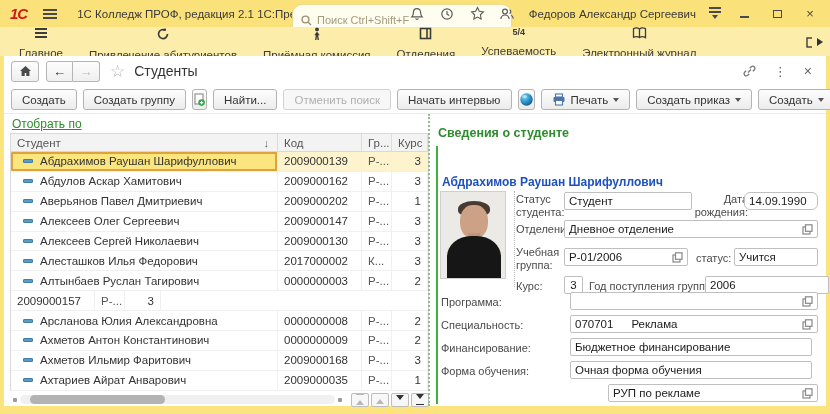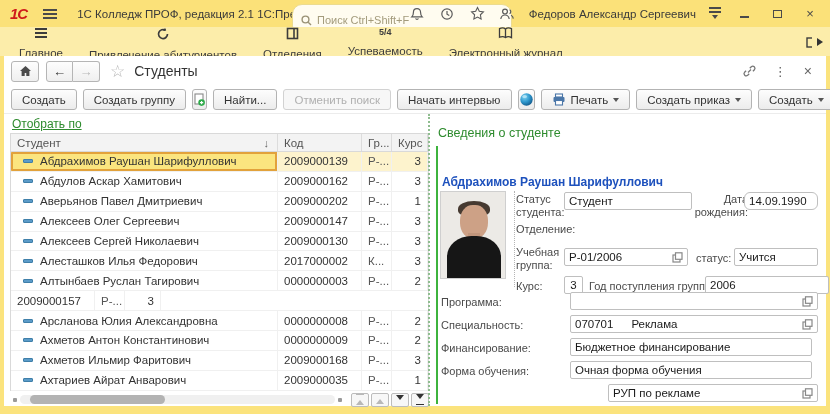--- a/index.html
+++ b/index.html
@@ -87,21 +87,21 @@
   .nbtn { width:18px; height:14px; border:1px solid #bcbcbc; border-radius:2px; background:#f7f7f7; display:flex; flex-direction:column; align-items:center; justify-content:center; cursor:pointer; }
   .t-up { width:0; height:0; border:4px solid transparent; border-bottom:5px solid #b8b8b8; margin-bottom:2px;}
   .t-dn { width:0; height:0; border:4px solid transparent; border-top:5px solid #333; margin-top:2px;}
   .nbar-top { width:8px; height:1.6px; background:#b8b8b8; margin-bottom:1px; }
   .nbar-bot { width:8px; height:1.6px; background:#333; margin-top:1px; }
 
   .splitter { position:absolute; left:424px; top:58px; height:292px; border-left:2px dotted #8fbd8f; }
 
   
   .rpane { position:absolute; left:428px; top:58px; width:394px; height:292px; }
-  .rp-head { position:absolute; left:6px; top:12px; font-size:12.5px; font-weight:normal; color:#2e8b2e; }
+  .rp-head { position:absolute; left:6px; top:12px; font-size:12.5px; font-weight:bold; color:#2e8b2e; }
   .group { position:absolute; left:4px; top:32px; width:386px; height:258px; border-left:2px solid #3db33d; }
   .grp-btns { position:absolute; left:4px; top:2px; display:flex; gap:9px; }
   .grp-btns .btn { height:20px; font-size:11px; }
   .stud-name { position:absolute; left:4px; top:29px; font-size:12px; font-weight:bold; color:#1d51bd; }
 
   .photo { position:absolute; left:2px; top:45px; width:66px; height:88px; background:#eceae6; border:1px solid #cfcfcf; overflow:hidden; }
   .ph-head { position:absolute; left:19px; top:13px; width:28px; height:34px; background:#cda186; border-radius:45% 45% 48% 48%; }
   .ph-hair { position:absolute; left:17px; top:9px; width:32px; height:16px; background:#463a31; border-radius:50% 50% 40% 40%; }
   .ph-body { position:absolute; left:6px; top:44px; width:54px; height:46px; background:#161616; border-radius:45% 45% 0 0; }
   .ph-neck { position:absolute; left:27px; top:41px; width:12px; height:8px; background:#c0957b; }
@@ -191,20 +191,29 @@
           <span>Главное</span>
         </div>
         <div class="menu-item">
           <span style="display: flex;">
             <svg width="14" height="14" viewBox="0 0 14 14">
               <path d="M11.5 7a4.5 4.5 0 1 1-2-3.7" fill="none" stroke="#3c3c3c" stroke-width="1.7"></path>
               <path d="M9 0.8l1.2 2.8-3 .4z" fill="#3c3c3c"></path>
             </svg>
           </span>
           <span>Привлечение абитуриентов</span>
+        </div>
+        <div class="menu-item">
+          <span style="display: flex;">
+            <svg width="10" height="14" viewBox="0 0 10 14">
+              <circle cx="5" cy="2.4" r="1.9" fill="#3c3c3c"></circle>
+              <path d="M5 4.6L2.4 8l1.4.6L3 13h1.4l.6-3.4L5.6 13H7l-.8-4.4L7.6 8z" fill="#3c3c3c"></path>
+            </svg>
+          </span>
+          <span>Приёмная комиссия</span>
         </div>
         <div class="menu-item">
           <span style="display: flex;">
             <svg width="13" height="13" viewBox="0 0 13 13">
               <rect x="1.5" y="1.5" width="10" height="10" fill="none" stroke="#3c3c3c" stroke-width="1.6"></rect>
               <line x1="8" y1="1.5" x2="8" y2="11.5" stroke="#3c3c3c" stroke-width="1.6"></line>
             </svg>
           </span>
           <span>Отделения</span>
         </div>
@@ -468,20 +477,29 @@
         <span class="fld-label" style="left:78px; top:47px; width:56px;">Статус студента:</span>
         <span class="inp" style="left:126px; top:46px; width:128px;">
             <span>Студент</span>
           </span>
         <span class="fld-label" style="left:256px; top:47px; width:54px;text-align:right;">Дата рождения:</span>
         <span class="inp" style="left:306px; top:46px; width:74px;border-radius:6px;">
             <span>14.09.1990</span>
           </span>
 
         <span class="fld-label" style="left:78px; top:77px;">Отделение:</span>
+        <span class="inp" style="left:126px; top:74px; width:254px;">
+          <span>Дневное отделение</span>
+          <span class="choose">
+              <svg width="11" height="11" viewBox="0 0 11 11">
+                <rect x="1" y="3" width="7" height="7" fill="none" stroke="#888" stroke-width="1.2"></rect>
+                <rect x="3.5" y="0.8" width="6.5" height="6.5" fill="#fff" stroke="#888" stroke-width="1.2"></rect>
+              </svg>
+            </span>
+        </span>
 
         <span class="fld-label" style="left:78px; top:100px; width:54px;">Учебная группа:</span>
         <span class="inp" style="left:126px; top:102px; width:124px;">
           <span>Р-01/2006</span>
           <span class="choose">
               <svg width="11" height="11" viewBox="0 0 11 11">
                 <rect x="1" y="3" width="7" height="7" fill="none" stroke="#888" stroke-width="1.2"></rect>
                 <rect x="3.5" y="0.8" width="6.5" height="6.5" fill="#fff" stroke="#888" stroke-width="1.2"></rect>
               </svg>
             </span>

